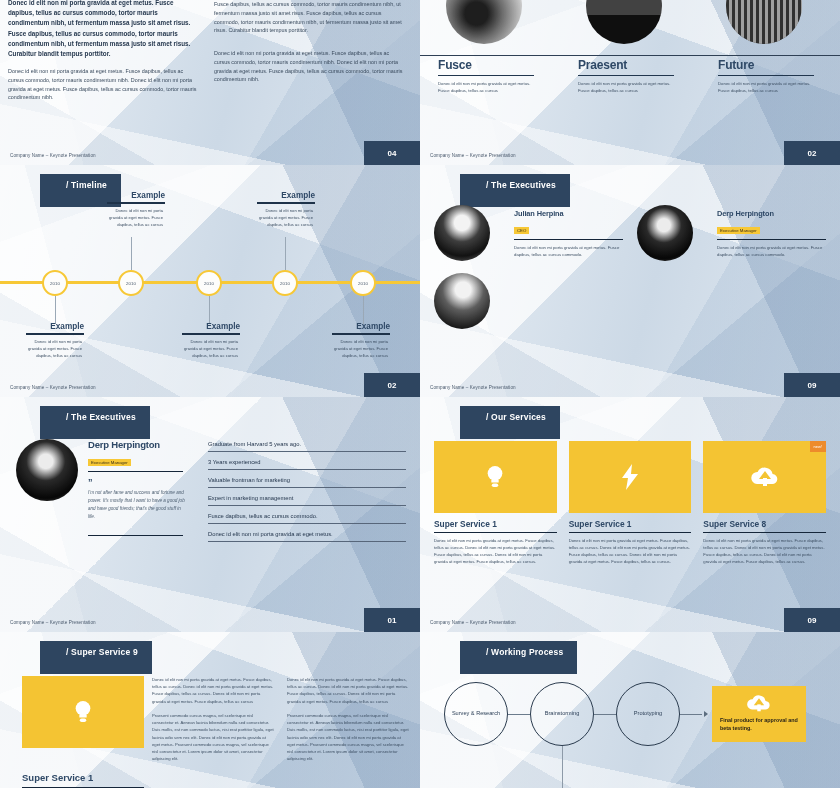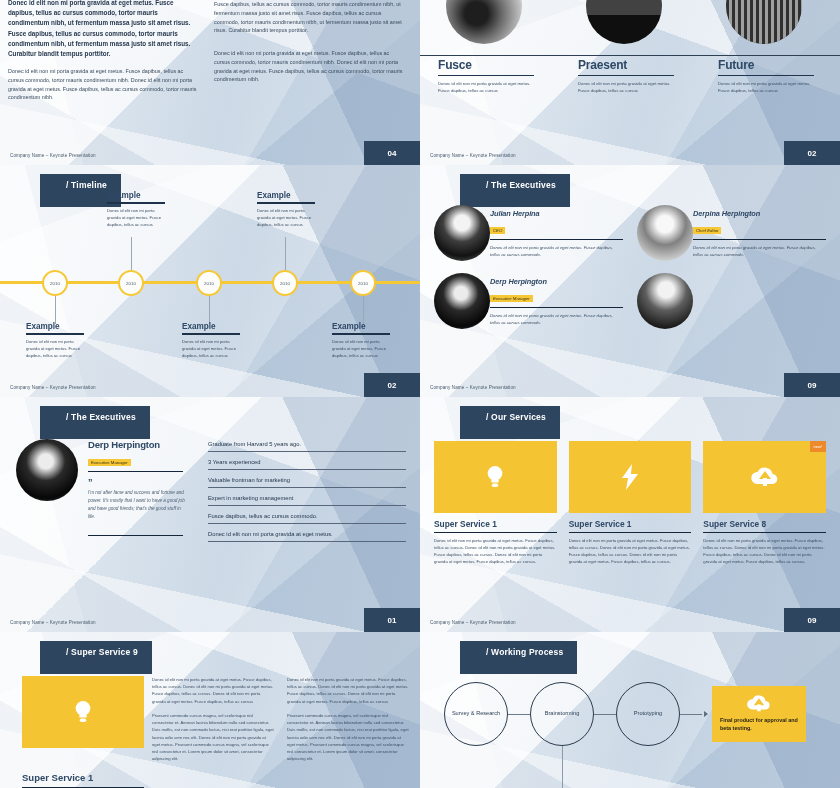--- a/index.html
+++ b/index.html
@@ -102,31 +102,31 @@
     position: absolute; left: 0; right: 0; top: 116px;
     height: 3px; background: #f7c836;
   }
   .tl-node {
     position: absolute; width: 26px; height: 26px; border-radius: 50%;
     background: #fdfdfb; border: 2.5px solid #f7c836;
     display: flex; align-items: center; justify-content: center;
     font-size: 4.4px; color: #4a5a6d; top: 105px;
   }
   .tl-stem { position: absolute; width: 1px; background: #9aa8b6; }
-  .tl-cap { position: absolute; }
+  .tl-cap { position: absolute; text-align: right; }
   .tl-cap h4 { font-size: 8.2px; font-weight: bold; color: #2e4866; }
   .tl-cap .cl { border-bottom: 2px solid #1e3249; width: 58px; margin: 2px 0 4px; }
   .tl-cap p { font-size: 4.2px; color: #3d4f63; line-height: 1.62; width: 56px; }
 
   
   .ex-grid {
     position: absolute; left: 14px; top: 40px; right: 14px;
     display: grid; grid-template-columns: 1fr 1fr; gap: 12px 14px;
   }
-  .ex-card { display: flex; gap: 0; font-style: italic; }
+  .ex-card { display: flex; gap: 24px; }
   .ex-photo {
     width: 56px; height: 56px; border-radius: 50%; flex: 0 0 56px;
     overflow: hidden; filter: grayscale(1) contrast(1.1);
   }
   .ex-info { flex: 1; padding-top: 4px; }
   .ex-info .nm { font-size: 7.4px; font-weight: bold; color: #2e4866; letter-spacing: -.1px; }
   .ex-role {
     display: inline-block; background: #f7c836; color: #3a3018;
     font-size: 4.3px; padding: 1px 3px; margin-top: 2px;
   }
@@ -352,31 +352,20 @@
               <div class="ph ph-w1"></div>
             </div>
           <div class="ex-info">
             <div class="nm">Julian Herpina</div>
             <span class="ex-role">CEO</span>
             <div class="cl"></div>
             <p>Donec id elit non mi porta gravida at eget metus. Fusce dapibus, tellus ac cursus commodo.</p>
           </div>
         </div>
 
-        <div class="ex-card">
-          <div class="ex-photo">
-              <div class="ph ph-w2"></div>
-            </div>
-          <div class="ex-info">
-            <div class="nm">Derpina Herpington</div>
-            <span class="ex-role">Chief Editor</span>
-            <div class="cl"></div>
-            <p>Donec id elit non mi porta gravida at eget metus. Fusce dapibus, tellus ac cursus commodo.</p>
-          </div>
-        </div>
 
         <div class="ex-card">
           <div class="ex-photo">
               <div class="ph ph-m1"></div>
             </div>
           <div class="ex-info">
             <div class="nm">Derp Herpington</div>
             <span class="ex-role">Executive Manager</span>
             <div class="cl"></div>
             <p>Donec id elit non mi porta gravida at eget metus. Fusce dapibus, tellus ac cursus commodo.</p>

